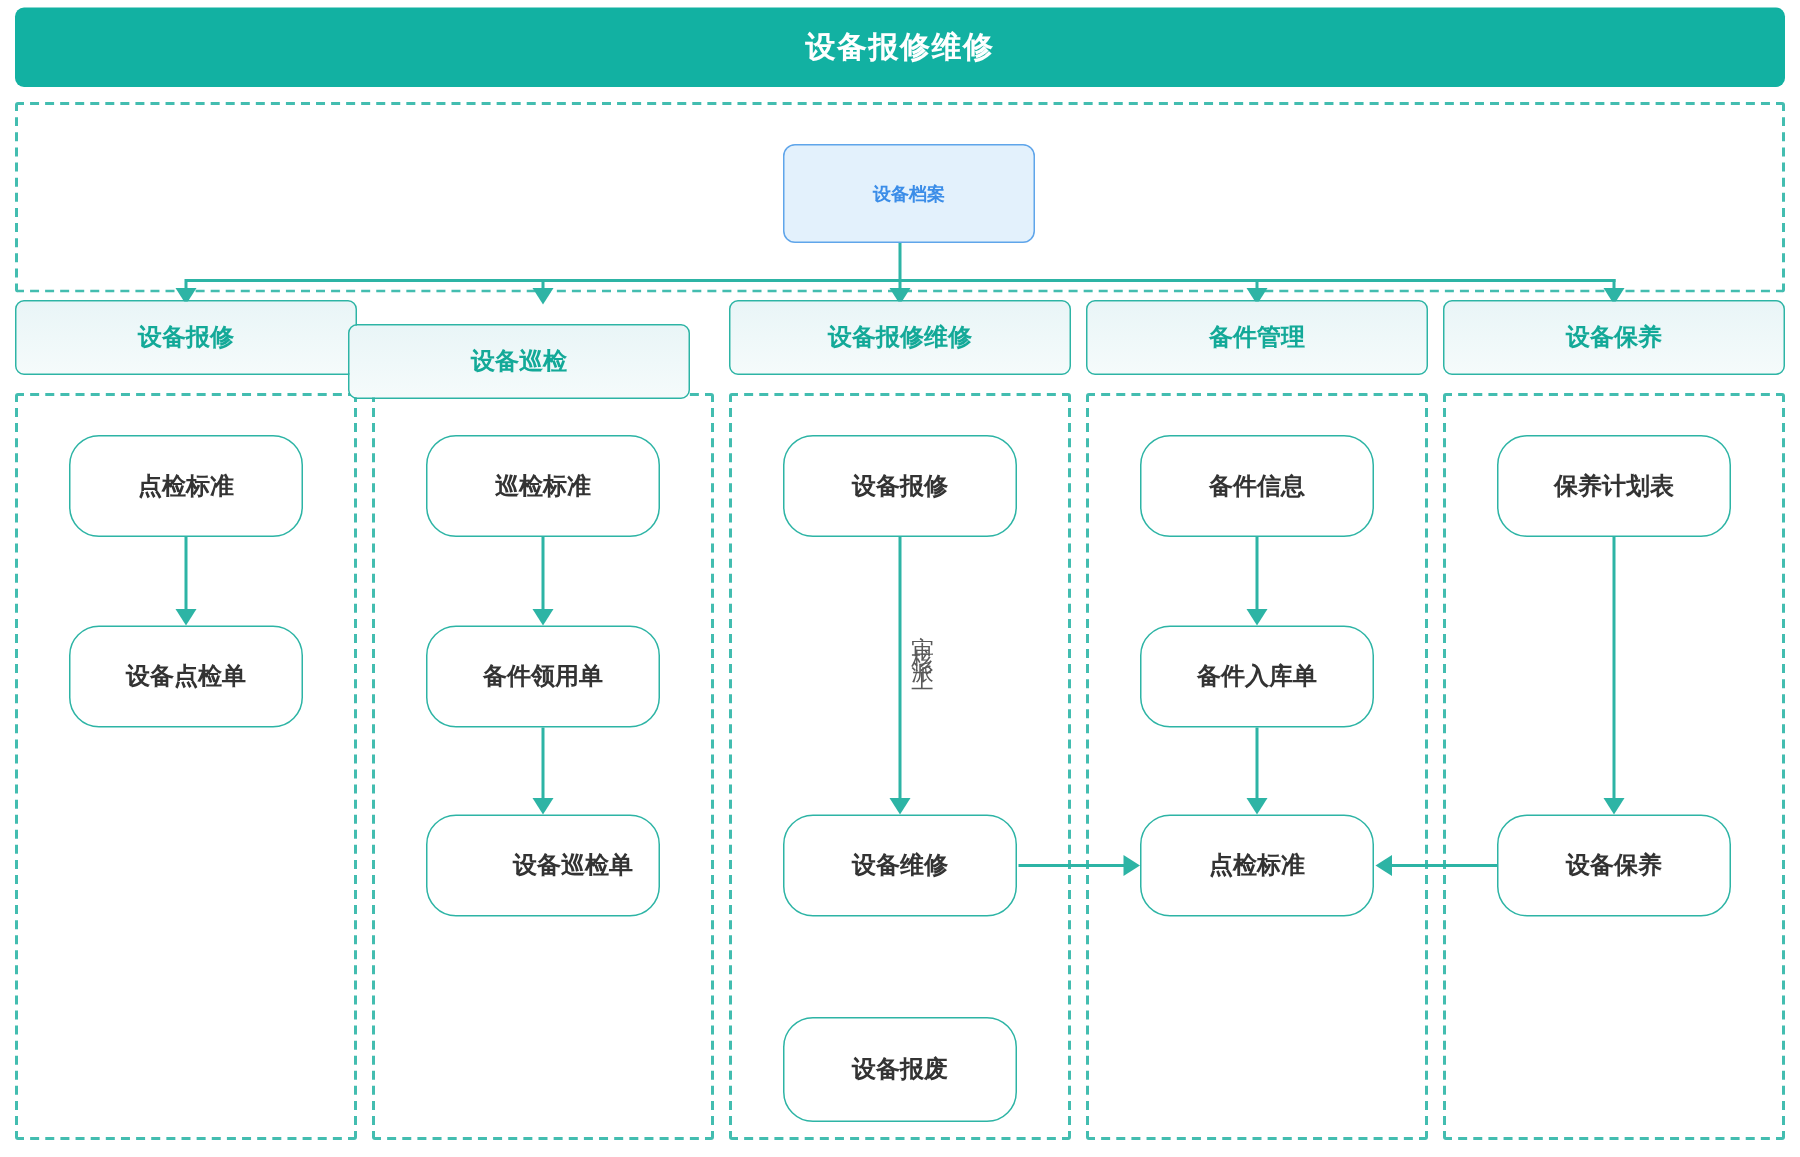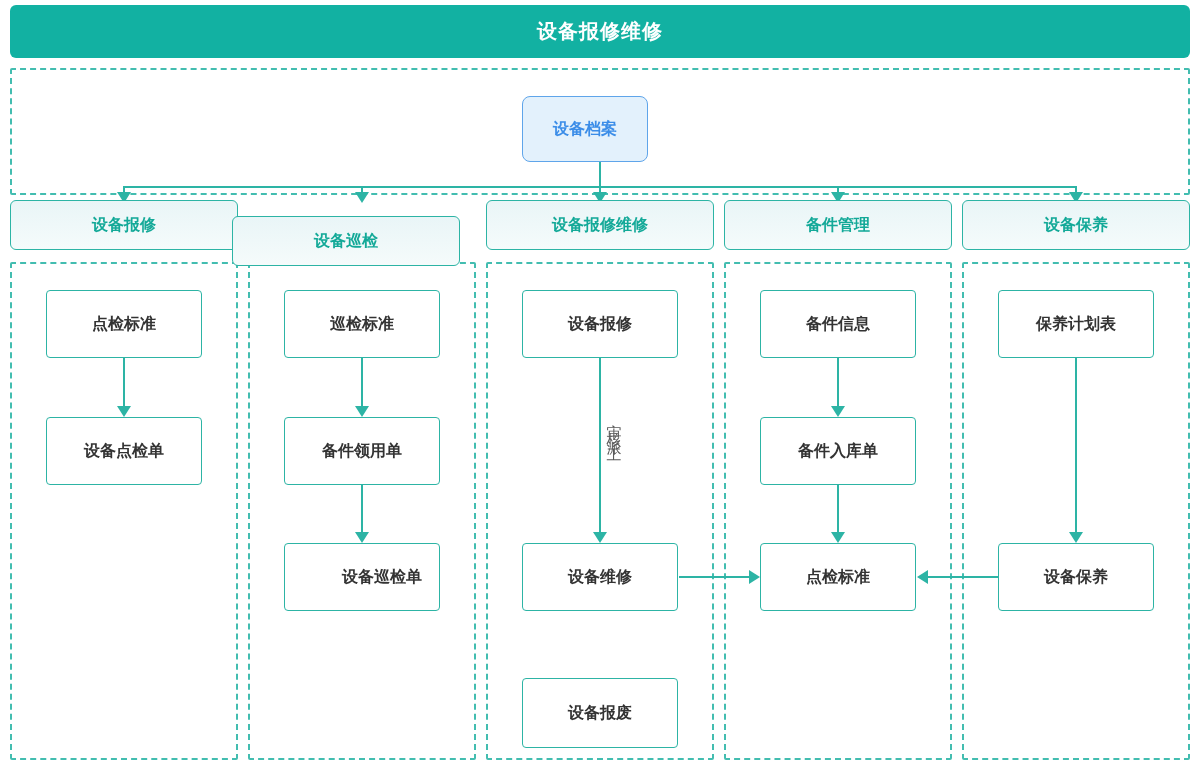--- a/index.html
+++ b/index.html
@@ -33,46 +33,46 @@
   }
   
   .panel{
     border:2px dashed var(--dash);
     border-radius:2px;
     background:#ffffff;
   }
   .top-panel{left:10px;top:68px;width:1180px;height:127px;}
   
   .root-node{
-    left:522px;top:96px;width:126px;height:66px;
+    left:522px;top:96px;width:168px;height:66px;
     background:var(--blue-fill);
     border:1.5px solid var(--blue-border);
     border-radius:8px;
     display:flex;align-items:center;justify-content:center;
-    color:var(--blue-text);font-size:16px;font-weight:700;
+    color:var(--blue-text);font-size:12px;font-weight:700;
     z-index:3;
   }
   
   .col-header{
     top:200px;width:228px;height:50px;
     background:linear-gradient(180deg,#e9f5f7 0%,#f5fbfb 100%);
     border:1.5px solid var(--line);
     border-radius:6px;
     display:flex;align-items:center;justify-content:center;
     color:var(--teal-text);font-size:16px;font-weight:700;
     z-index:3;
   }
   
   .col-box{top:262px;width:228px;height:498px;}
   
   .node{
     width:156px;height:68px;
     background:#ffffff;
     border:1.5px solid var(--line);
-    border-radius:4px;
+    border-radius:20px;
     display:flex;align-items:center;justify-content:center;
     color:var(--node-text);font-size:16px;font-weight:600;
     z-index:3;
   }
   
   .vline{width:2px;background:var(--line);z-index:1;}
   .hline{height:2px;background:var(--line);z-index:1;}
   .arr{width:0;height:0;z-index:2;}
   .arr-down{border-left:7px solid transparent;border-right:7px solid transparent;border-top:11px solid var(--line);}
   .arr-right{border-top:7px solid transparent;border-bottom:7px solid transparent;border-left:11px solid var(--line);}

